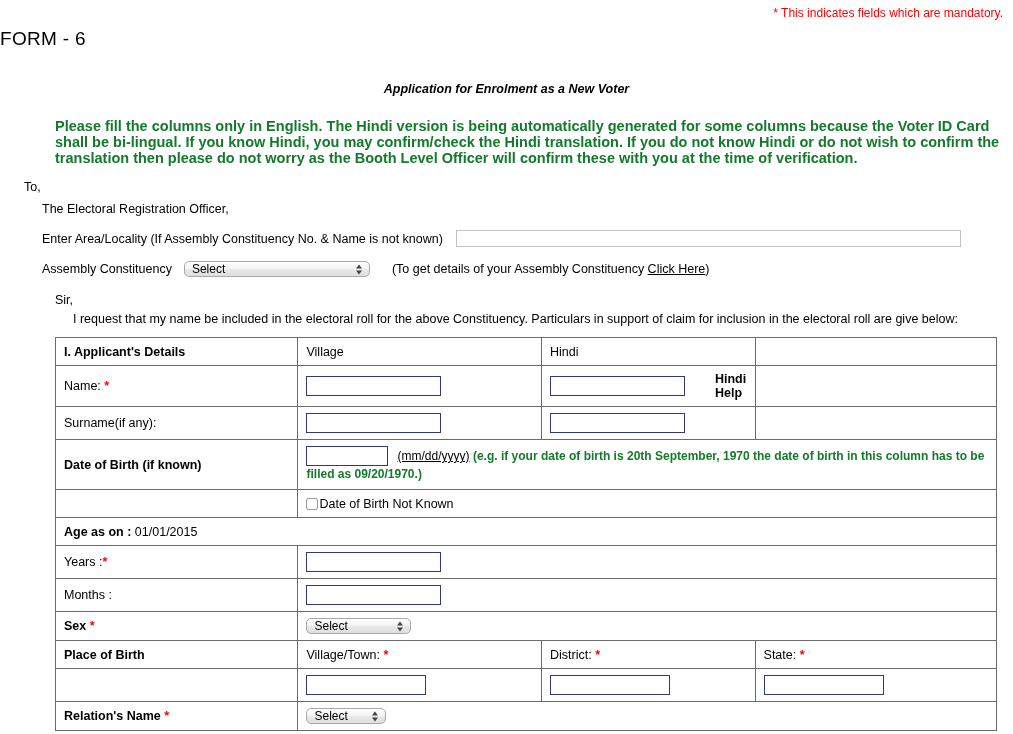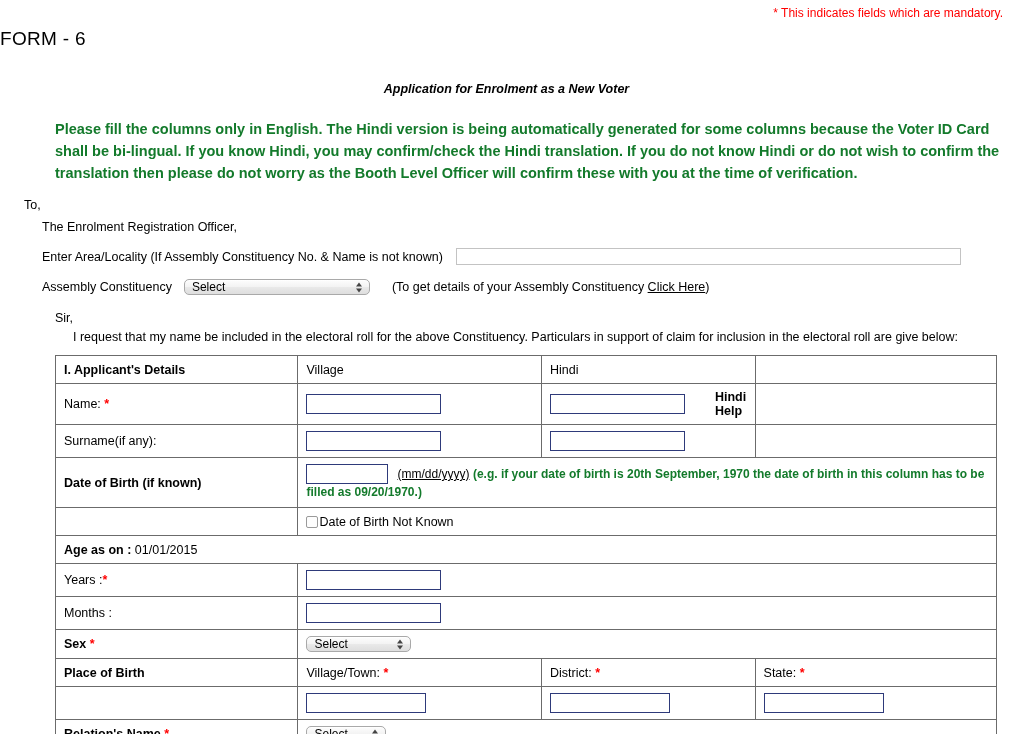--- a/index.html
+++ b/index.html
@@ -38,21 +38,21 @@
     font-style: italic;
     margin-top: 32px;
   }
 
   .green-instructions {
     margin: 22px 14px 0 55px;
     width: 945px;
     color: #137a2b;
     font-weight: bold;
     font-size: 14.5px;
-    line-height: 22px;
+    line-height: 16px;
   }
 
   .to-block { margin-top: 14px; padding-left: 24px; font-size: 12.5px; }
   .to-line { padding-bottom: 2px; }
   .ero-line { padding-left: 18px; padding-top: 6px; }
 
   .field-row {
     padding-left: 18px;
     margin-top: 14px;
     display: flex;
@@ -183,21 +183,21 @@
 <div class="mandatory-note">* This indicates fields which are mandatory.</div>
 
 <div class="form-title">FORM - 6</div>
 
 <div class="form-subtitle">Application for Enrolment as a New Voter</div>
 
 <div class="green-instructions">Please fill the columns only in English. The Hindi version is being automatically generated for some columns because the Voter ID Card shall be bi-lingual. If you know Hindi, you may confirm/check the Hindi translation. If you do not know Hindi or do not wish to confirm the translation then please do not worry as the Booth Level Officer will confirm these with you at the time of verification.</div>
 
 <div class="to-block">
   <div class="to-line">To,</div>
-  <div class="ero-line">The Enrolment Registration Officer,</div>
+  <div class="ero-line">The Electoral Registration Officer,</div>
 
   <div class="field-row">
     <span class="field-label">Enter Area/Locality (If Assembly Constituency No. &amp; Name is not known)</span>
     <input class="plain-text" id="area-locality-input" type="text" value="" style="">
   </div>
 
   <div class="field-row">
     <span class="field-label">Assembly Constituency</span>
     <span class="select-wrap">
       <select class="mac-select" id="assembly-select">

